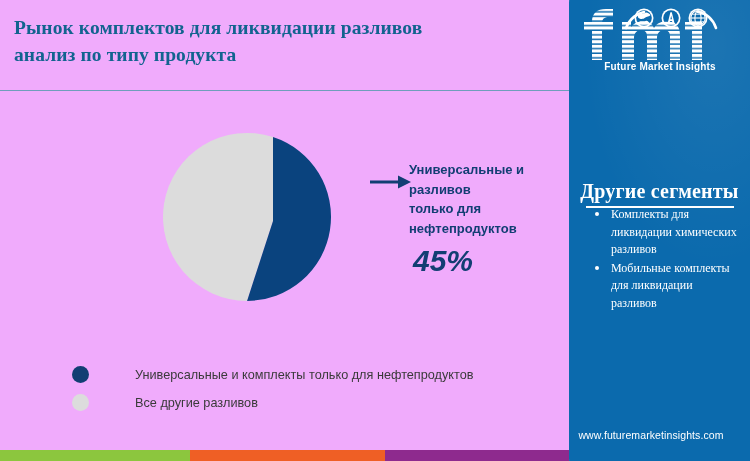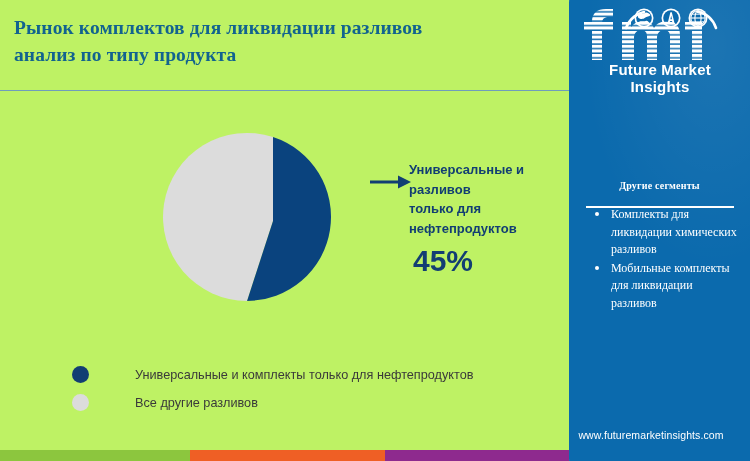--- a/index.html
+++ b/index.html
@@ -3,21 +3,21 @@
 <meta charset="utf-8">
 <title>Рынок комплектов для ликвидации разливов</title>
 <style>
   html,body{margin:0;padding:0;background:#ffffff;}
   body{
     width:750px;height:461px;
     font-family:"Liberation Sans", sans-serif;
     overflow:hidden;
     position:relative;
   }
-  #canvas{position:relative;width:750px;height:461px;background:#bef264;overflow:hidden;}
+  #canvas{position:relative;width:750px;height:461px;background:#f0abfc;overflow:hidden;}
 
   
   #title-block{position:absolute;left:0;top:0;width:569px;height:91px;}
   #page-title{
     position:absolute;left:14px;top:14px;width:545px;
     font-family:"Liberation Serif", serif;
     font-weight:bold;font-size:19.5px;line-height:27px;
     color:#12638f;letter-spacing:.1px;
   }
   #page-title .t-line{display:block;white-space:nowrap;}
@@ -42,21 +42,21 @@
     pointer-events:none;
   }
 
   
   #logo{position:absolute;left:13px;top:8px;width:156px;height:72px;}
   #logo-mark{position:absolute;left:0;top:0;width:156px;height:54px;}
   #logo-tag{
     position:absolute;left:0;top:53px;width:156px;
     text-align:center;color:#ffffff;
     font-family:"Liberation Sans", sans-serif;
-    font-size:15px;font-weight:600;letter-spacing:.2px;
+    font-size:10px;font-weight:600;letter-spacing:.2px;
   }
 
   
   #pie-wrap{position:absolute;left:189px;top:137px;width:168px;height:168px;}
   #pie-svg{display:block;width:168px;height:168px;overflow:visible;}
 
   
   #callout-arrow{position:absolute;left:370px;top:173px;width:42px;height:18px;}
 
   
@@ -65,37 +65,38 @@
     font-family:"Liberation Sans", sans-serif;
     font-weight:bold;font-size:13px;line-height:19.5px;
     color:#123e73;
   }
   #callout-label .c-line{display:block;}
   #callout-value{
     margin-top:7px;margin-left:4px;
     font-family:"Liberation Sans", sans-serif;
     font-weight:bold;font-size:30px;line-height:32px;
     color:#123e73;
+    font-style:italic;
   }
 
   
   #legend{position:absolute;left:72px;top:366px;width:480px;}
   .legend-row{display:flex;align-items:center;margin-bottom:11px;gap:33px;}
   .legend-dot{width:17px;height:17px;border-radius:50%;flex:0 0 auto;}
   .legend-text{
     margin-left:13px;
     font-family:"Liberation Sans", sans-serif;
     font-size:12.7px;color:#3a3a3a;line-height:16px;
   }
 
   
   #side-heading{
     position:absolute;left:0;top:180px;width:181px;text-align:center;
     font-family:"Liberation Serif", serif;
-    font-weight:bold;font-size:10px;color:#ffffff;letter-spacing:.2px;
+    font-weight:bold;font-size:20px;color:#ffffff;letter-spacing:.2px;
   }
   #side-rule{
     position:absolute;left:17px;top:206px;width:148px;height:2px;background:#ffffff;
   }
   #side-list{
     position:absolute;left:20px;top:206px;width:150px;
     margin:0;padding:0;list-style:none;
   }
   #side-list li{
     position:relative;padding-left:22px;

